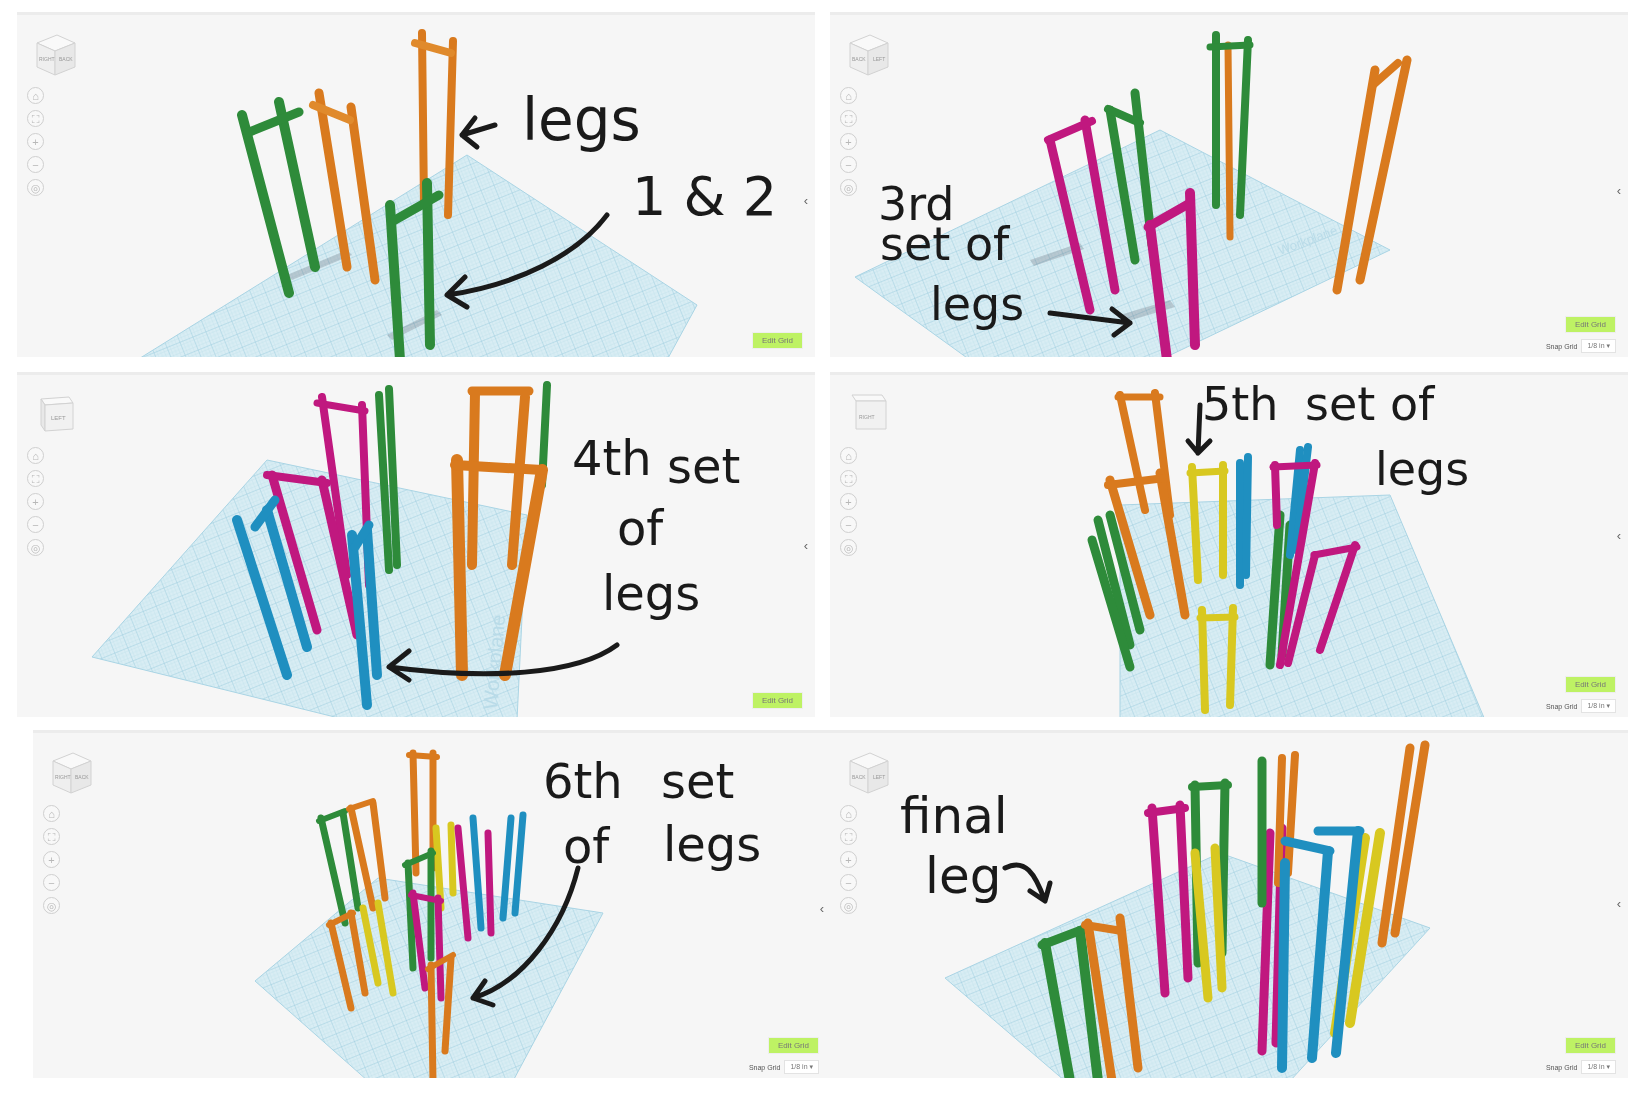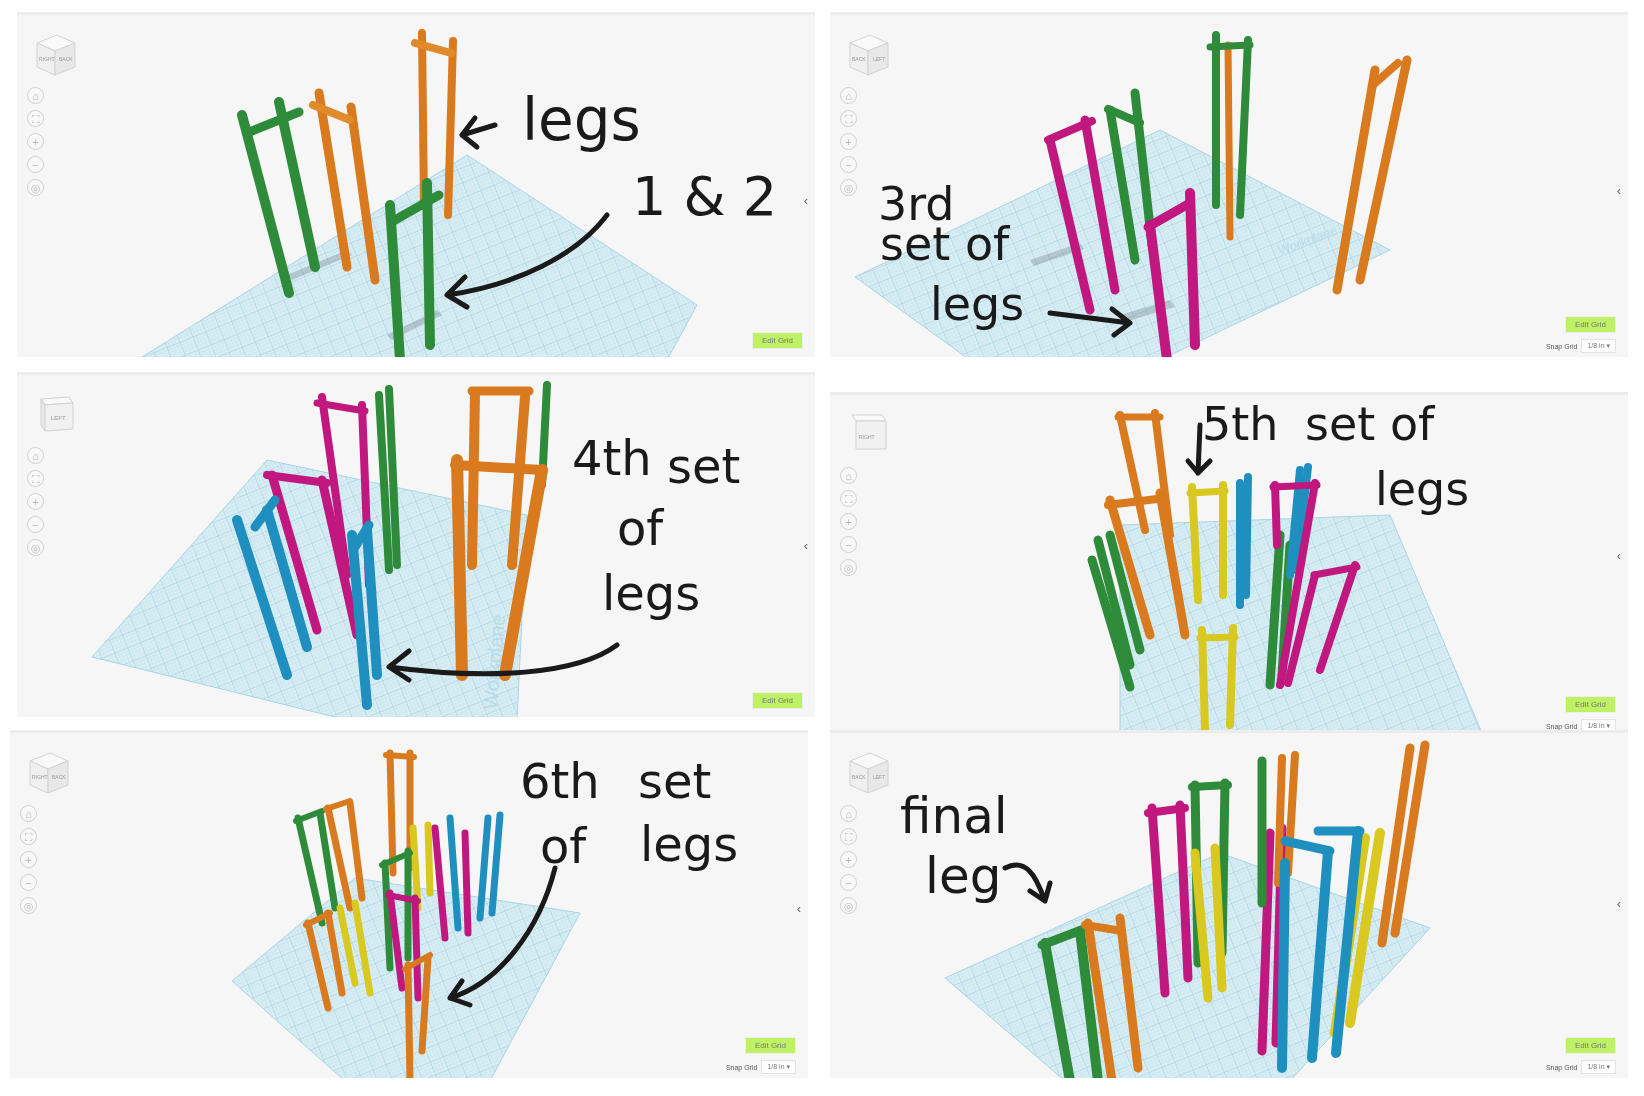--- a/index.html
+++ b/index.html
@@ -204,21 +204,21 @@
     <div class="navbtn">⌂</div>
     <div class="navbtn">⛶</div>
     <div class="navbtn">+</div>
     <div class="navbtn">−</div>
     <div class="navbtn">◎</div>
   </div>
   <div class="collapse" style="top:160px;">‹</div>
   <div class="edit-grid" style="right:12px;bottom:8px;">Edit Grid</div>
 </div>
 
-<div class="panel" style="left:830px;top:372px;width:798px;height:345px;margin-top:20px;">
+<div class="panel" style="left:830px;top:372px;width:798px;height:345px;">
   <svg class="scene" width="798" height="345">
     <polygon points="290,345 290,130 560,120 655,345" fill="url(#grid)" stroke="#a9d4e4"></polygon>
     <g stroke-linecap="round">
       <line x1="290" y1="20" x2="315" y2="135" stroke="#d97a1e" stroke-width="8"></line>
       <line x1="325" y1="18" x2="340" y2="140" stroke="#d97a1e" stroke-width="8"></line>
       <line x1="288" y1="22" x2="330" y2="22" stroke="#d97a1e" stroke-width="7"></line>
     </g>
     <g stroke-linecap="round">
       <line x1="280" y1="105" x2="320" y2="240" stroke="#d97a1e" stroke-width="9"></line>
       <line x1="330" y1="98" x2="355" y2="240" stroke="#d97a1e" stroke-width="9"></line>
@@ -275,21 +275,21 @@
     <div class="navbtn">◎</div>
   </div>
   <div class="collapse" style="top:150px;">‹</div>
   <div class="edit-grid" style="right:12px;bottom:24px;">Edit Grid</div>
   <div class="snap-row" style="right:12px;bottom:4px;">
     <span>Snap Grid</span>
     <span class="snap-select"><span>1/8 in</span> ▾</span>
   </div>
 </div>
 
-<div class="panel" style="left:10px;top:730px;width:798px;height:348px;">
+<div class="panel" style="left:33px;top:730px;width:798px;height:348px;">
   <svg class="scene" width="798" height="348">
     <polygon points="222,248 345,145 570,180 480,348 335,348" fill="url(#grid)" stroke="#a9d4e4"></polygon>
     <g stroke-linecap="round">
       <line x1="380" y1="20" x2="383" y2="140" stroke="#d97a1e" stroke-width="7"></line>
       <line x1="400" y1="20" x2="400" y2="135" stroke="#d97a1e" stroke-width="7"></line>
       <line x1="376" y1="22" x2="404" y2="24" stroke="#d97a1e" stroke-width="6"></line>
     </g>
     <g stroke-linecap="round">
       <line x1="288" y1="85" x2="312" y2="190" stroke="#2e8b3a" stroke-width="7"></line>
       <line x1="310" y1="80" x2="325" y2="175" stroke="#2e8b3a" stroke-width="7"></line>

